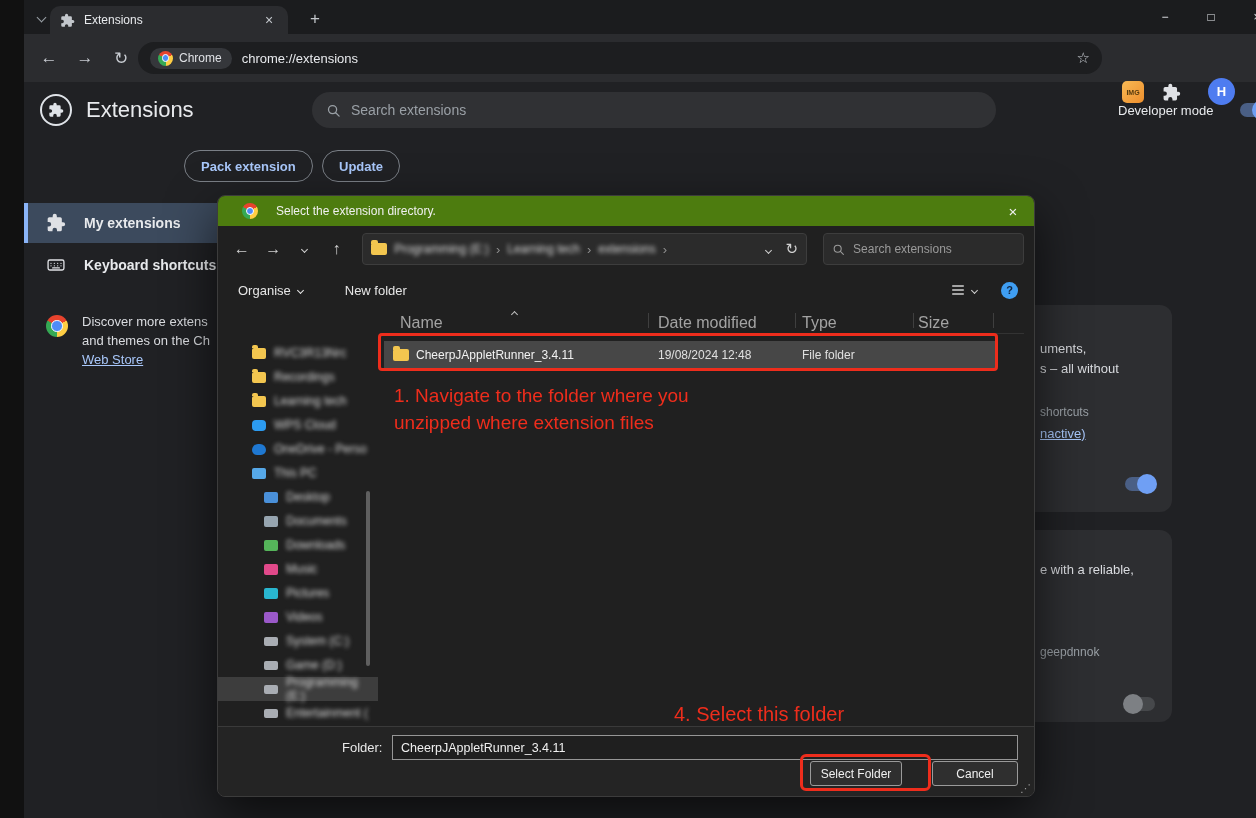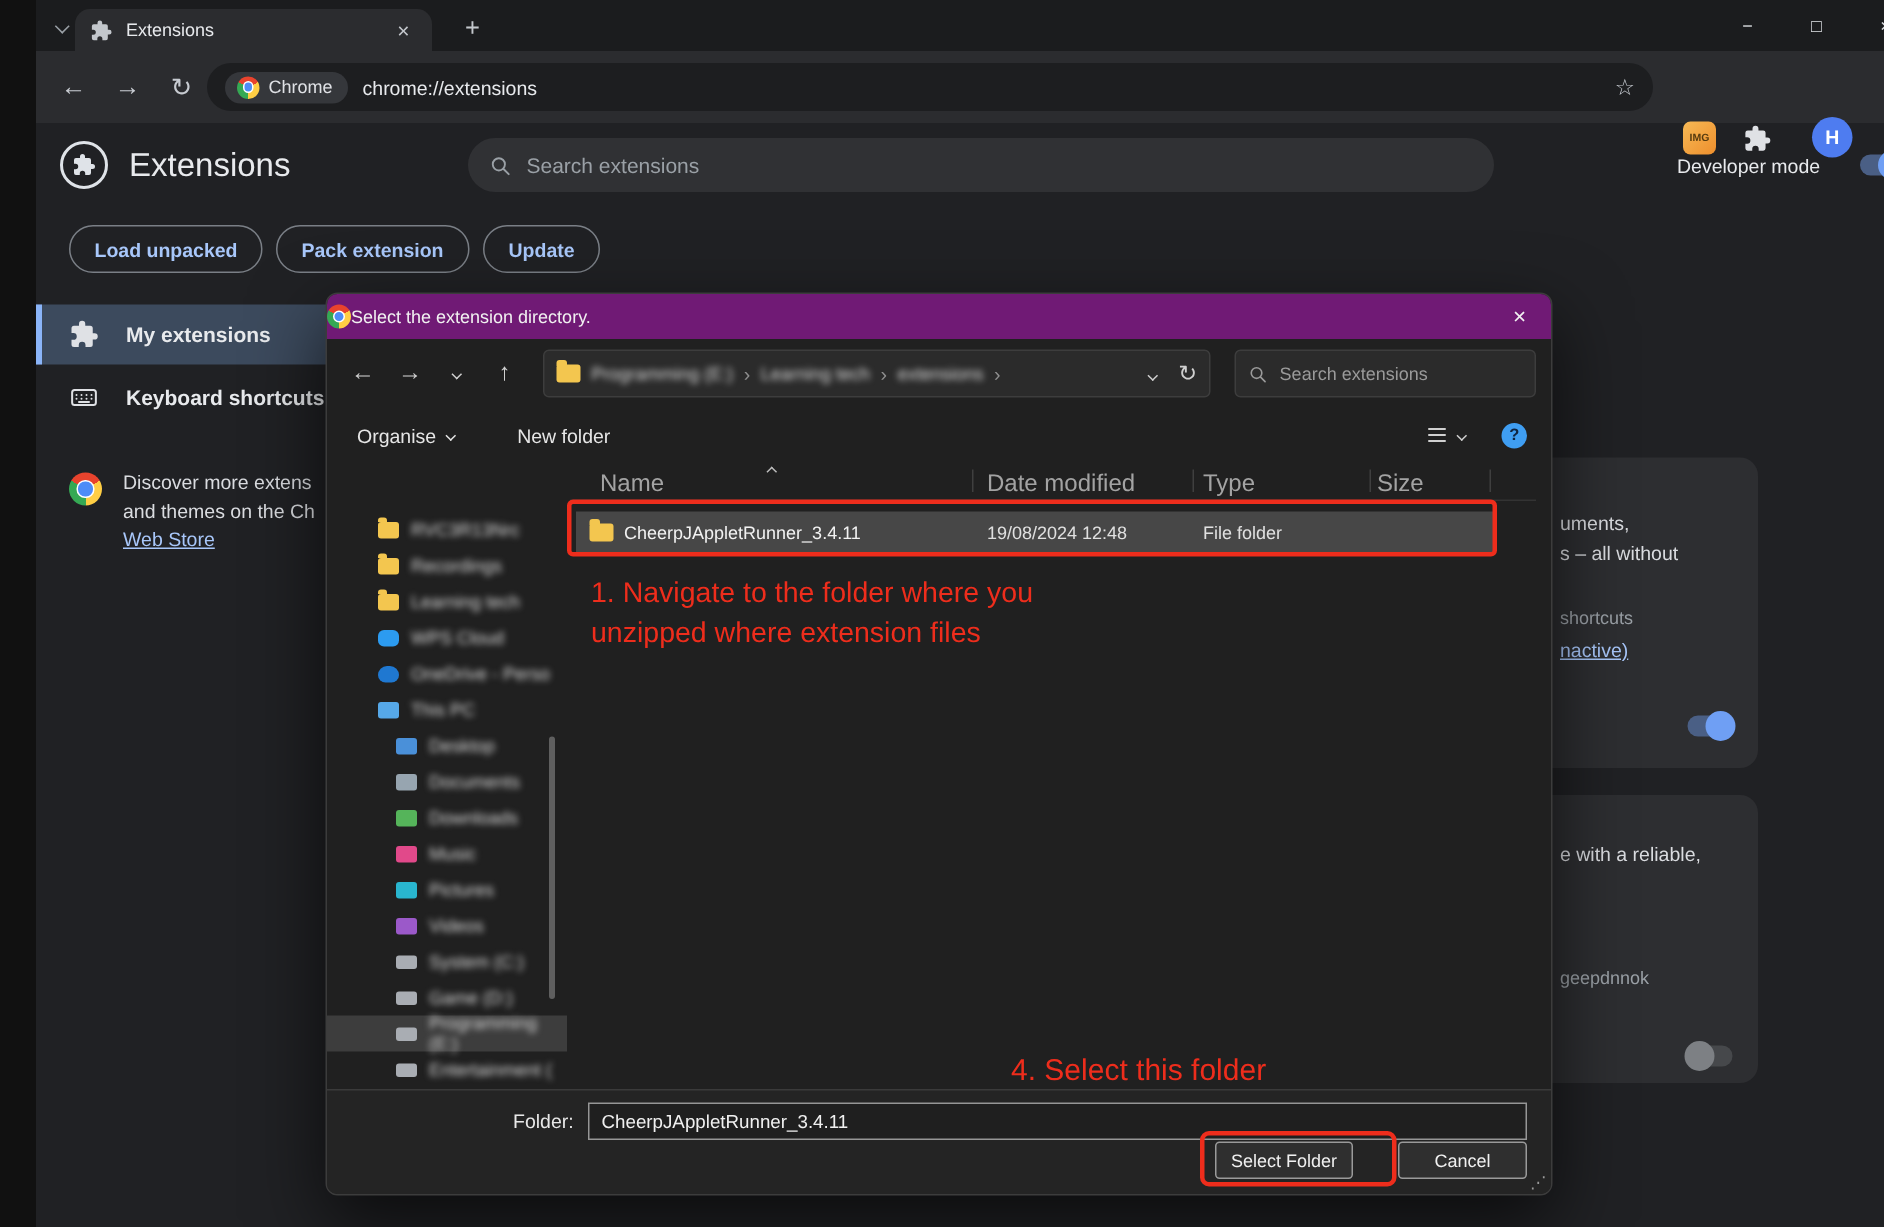--- a/index.html
+++ b/index.html
@@ -65,21 +65,21 @@
   .card{position:absolute;left:868px;width:280px;background:#2d2e31;border-radius:12px}
   .card1{top:305px;height:207px}
   .card2{top:530px;height:192px}
   .frag{position:absolute;left:148px;white-space:nowrap;font-size:13px;color:#dadce0}
   .frag.gray{color:#9aa0a6;font-size:12px}
   .frag.link{color:#a8c7fa;text-decoration:underline}
   .card .toggle{position:absolute;left:233px}
 
   
   .dialog{position:absolute;left:193px;top:195px;width:818px;height:602px;background:#202020;border:1px solid #3c3c3c;border-radius:8px;box-shadow:0 18px 50px rgba(0,0,0,.65);z-index:20;overflow:hidden}
-  .dlg-title{position:absolute;top:0;left:0;right:0;height:30px;background:#701a75;display:flex;align-items:center;padding-left:0;gap:0}
+  .dlg-title{position:absolute;top:0;left:0;right:0;height:30px;background:#4d7c0f;display:flex;align-items:center;padding-left:24px;gap:18px}
   .dlg-title-text{font-size:12px;color:#f1f1f1;flex:1}
   .dlg-close{width:42px;height:30px;display:flex;align-items:center;justify-content:center;color:#f1f1f1;font-size:15px}
   .dlg-nav{position:absolute;top:30px;left:0;right:0;height:46px;display:flex;align-items:center;padding:0 10px;gap:4px;color:#d0d0d0}
   .dlg-navbtn{width:28px;height:28px;display:flex;align-items:center;justify-content:center;font-size:16px;border-radius:4px}
   .crumb-bar{width:452px;height:32px;background:#2b2b2b;border:1px solid #3d3d3d;border-radius:4px;display:flex;align-items:center;padding:0 8px;gap:7px;margin-left:8px;color:#d8d8d8;font-size:12px}
   .crumb{white-space:nowrap}
   .crumb-sep{color:#8f8f8f;font-size:13px}
   .crumb-spacer{flex:1}
   .blurred{filter:blur(2.2px)}
   .dlg-search{width:204px;height:32px;background:#2b2b2b;border:1px solid #3d3d3d;border-radius:4px;display:flex;align-items:center;padding:0 8px;gap:8px;margin-left:12px;color:#9a9a9a}
@@ -198,21 +198,20 @@
   <div class="page-search">
     <svg width="15" height="15" viewBox="0 0 24 24" fill="none" stroke="currentColor" stroke-width="2" stroke-linecap="round">
         <circle cx="10.5" cy="10.5" r="6.5"></circle>
         <path d="M15.5 15.5L21 21"></path>
       </svg>
     <input type="text" placeholder="Search extensions" style="">
   </div>
   <div class="devmode-label">Developer mode</div>
   <div class="devmode-toggle toggle on"></div>
 
-  <button class="action-btn" style="left:22px">Load unpacked</button>
   <button class="action-btn" style="left:160px">Pack extension</button>
   <button class="action-btn" style="left:298px">Update</button>
 
   <div class="side-item selected" style="top:203px">
     <span class="sicon">
       <svg viewBox="0 0 24 24" fill="currentColor">
           <path d="M20.5 11H19V7a2 2 0 0 0-2-2h-4V3.5a2.5 2.5 0 0 0-5 0V5H4a2 2 0 0 0-2 2v3.8h1.5a2.7 2.7 0 0 1 0 5.4H2V20a2 2 0 0 0 2 2h3.8v-1.5a2.7 2.7 0 0 1 5.4 0V22H17a2 2 0 0 0 2-2v-4h1.5a2.5 2.5 0 0 0 0-5Z"></path>
         </svg>
     </span>
     <span>My extensions</span>

